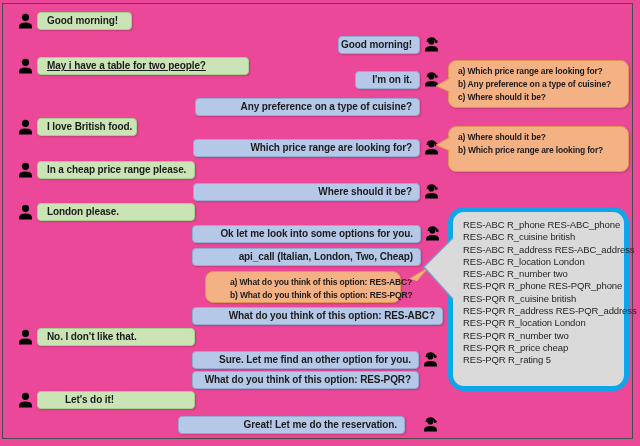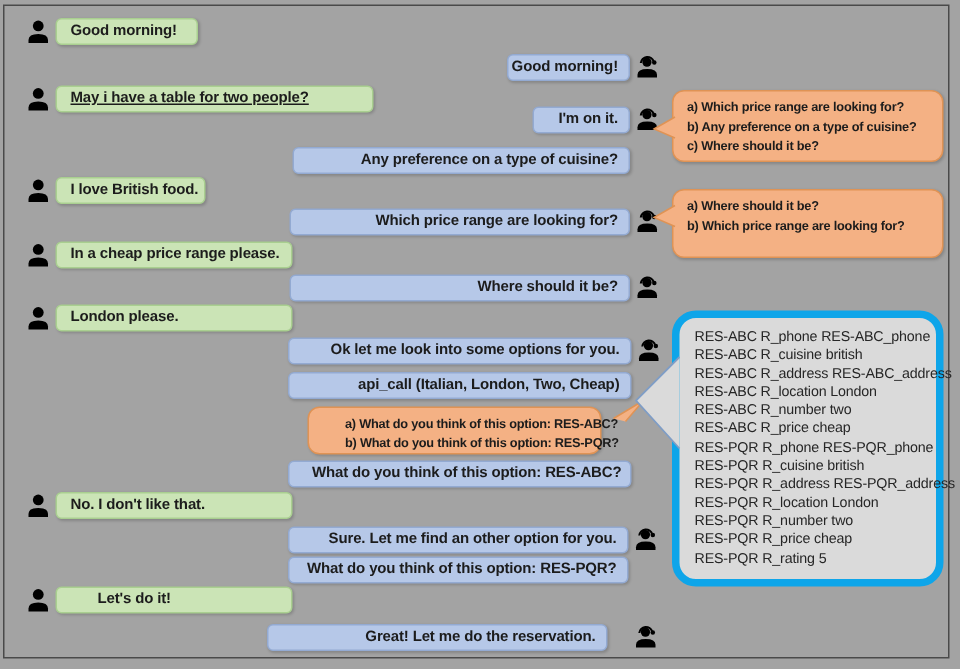--- a/index.html
+++ b/index.html
@@ -1,19 +1,19 @@
 <!DOCTYPE html>
 <html><head>
 <meta charset="utf-8">
 <style>
   html,body{margin:0;padding:0;background:#ffffff;}
   #figure{
     position:relative;
     width:640px;height:446px;
-    background:#a3a3a3;
+    background:#ec4899;
     font-family:"Liberation Sans", sans-serif;
     overflow:hidden;
   }
   #frame{
     position:absolute;
     left:2px;top:3px;right:7px;bottom:7px;
     border:1.5px solid #4a4a4a;
     pointer-events:none;
   }
   .bubble{
@@ -155,21 +155,21 @@
       <div class="bubble bot" style="left: 192px; top: 225px; width: 229px;">Ok let me look into some options for you.</div>
       <span class="icon" style="left: 425px; top: 225px;">
         <svg viewBox="0 0 15 16" xmlns="http://www.w3.org/2000/svg">
           <path d="M3.2 6 A4.4 4.4 0 0 1 11.8 5.2" fill="none" stroke="#000" stroke-width="1.4"></path>
           <circle cx="12.2" cy="5.6" r="1.5" fill="#000"></circle>
           <circle cx="7.3" cy="5.4" r="3.1" fill="#000"></circle>
           <path d="M1 15.6 v-1.7 q0 -3.9 6.5 -3.9 q6.5 0 6.5 3.9 v1.7 z" fill="#000"></path>
         </svg>
       </span>
       <div class="bubble bot" style="left: 192px; top: 248px; width: 229px;">api_call (Italian, London, Two, Cheap)</div>
-      <div class="bubble bot" style="left: 192px; top: 307px; width: 229px; padding-left: 15px;">What do you think of this option: RES-ABC?</div>
+      <div class="bubble bot" style="left: 192px; top: 307px; width: 251px; padding-left: 15px;">What do you think of this option: RES-ABC?</div>
       <div class="bubble user" style="left: 37px; top: 328px; width: 158px;">No. I don't like that.</div>
       <span class="icon" style="left: 18px; top: 329px;">
         <svg viewBox="0 0 15 16" xmlns="http://www.w3.org/2000/svg">
           <circle cx="7.5" cy="4.3" r="3.6" fill="#000"></circle>
           <path d="M1 15.6 v-1.9 q0 -4.1 6.5 -4.1 q6.5 0 6.5 4.1 v1.9 z" fill="#000"></path>
         </svg>
       </span>
       <div class="bubble bot" style="left: 192px; top: 351px; width: 227px;">Sure. Let me find an other option for you.</div>
       <span class="icon" style="left: 423px; top: 351px;">
         <svg viewBox="0 0 15 16" xmlns="http://www.w3.org/2000/svg">
@@ -220,21 +220,20 @@
       <div class="tail" style="left: 407px; top: 265px;"><svg width="24" height="18" xmlns="http://www.w3.org/2000/svg">
           <polygon points="2,14 22,2 10,16" fill="#f4b184"></polygon>
           <polyline points="2,14 22,2 10,16" fill="none" stroke="#df9355" stroke-width="1"></polyline>
         </svg></div>
       <div class="kb" style="left: 448px; top: 207px; width: 181px; height: 184px;">
         <div>RES-ABC R_phone RES-ABC_phone</div>
         <div>RES-ABC R_cuisine british</div>
         <div>RES-ABC R_address RES-ABC_address</div>
         <div>RES-ABC R_location London</div>
         <div>RES-ABC R_number two</div>
-        <div>RES-ABC R_price cheap</div>
         <div>RES-PQR R_phone RES-PQR_phone</div>
         <div>RES-PQR R_cuisine british</div>
         <div>RES-PQR R_address RES-PQR_address</div>
         <div>RES-PQR R_location London</div>
         <div>RES-PQR R_number two</div>
         <div>RES-PQR R_price cheap</div>
         <div>RES-PQR R_rating 5</div>
       </div>
       <div class="tail" style="left: 420px; top: 236px;"><svg width="34" height="66" xmlns="http://www.w3.org/2000/svg">
           <polygon points="33,2 4,31 33,63" fill="#dadada"></polygon>

